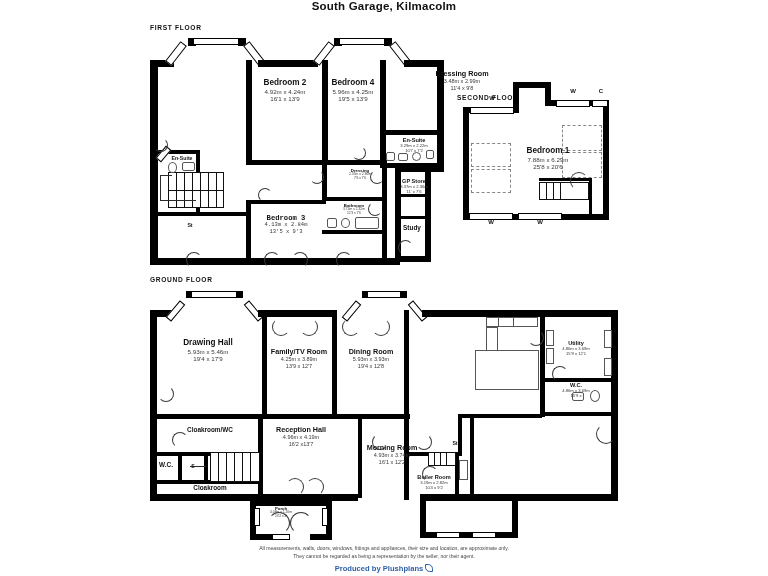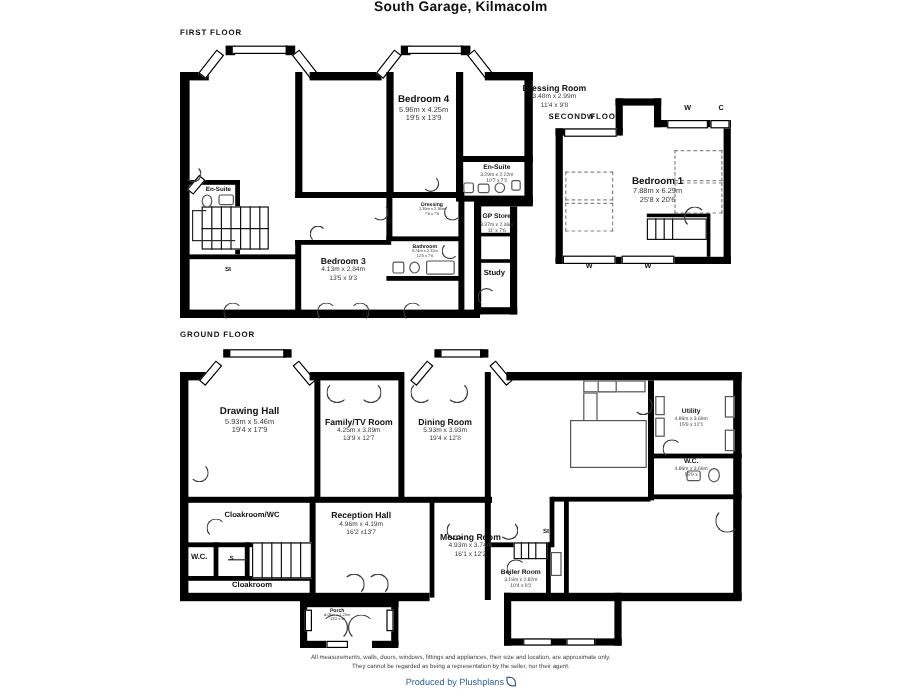--- a/index.html
+++ b/index.html
@@ -56,21 +56,21 @@
   .arcBL{border-right-color:transparent;border-top-color:transparent;}
   .arcBR{border-left-color:transparent;border-top-color:transparent;}
 
   
   .stairs{position:absolute;border:1px solid #111;box-sizing:border-box;background:#fff;}
   .tread{position:absolute;background:#111;}
 
   
   #footer{position:absolute;left:0;width:768px;text-align:center;}
   #footer .ln{font-size:5.1px;color:#444;line-height:1.5;}
-  #footer .brand{font-size:7.6px;color:#2f5fa8;font-weight:normal;margin-top:4px;}
+  #footer .brand{font-size:7.6px;color:#2f5fa8;font-weight:bold;margin-top:4px;}
   .leaf{display:inline-block;width:6px;height:6px;border:1px solid #2f5fa8;
         border-radius:0 60% 0 60%;vertical-align:-1px;margin-left:2px;}
 </style>
 </head>
 <body>
 
 <div class="stage">
 
   <div id="doc-title">South Garage, Kilmacolm</div>
 
@@ -149,20 +149,25 @@
   <div class="arc arcTR" style="left:292px;top:252px;width:16px;height:16px;"></div>
   <div class="arc arcTL" style="left:336px;top:252px;width:16px;height:16px;"></div>
   <div class="arc arcTL" style="left:398px;top:240px;width:15px;height:15px;"></div>
   <div class="arc arcTL" style="left:258px;top:188px;width:14px;height:14px;"></div>
   <div class="arc arcBR" style="left:352px;top:146px;width:14px;height:14px;"></div>
   <div class="arc arcBL" style="left:370px;top:170px;width:14px;height:14px;"></div>
   <div class="arc arcBL" style="left:368px;top:202px;width:14px;height:14px;"></div>
   <div class="arc arcBR" style="left:154px;top:138px;width:14px;height:14px;"></div>
   <div class="arc arcBR" style="left:310px;top:170px;width:14px;height:14px;"></div>
 
+  <div class="room big" style="left:242px;top:78px;width:86px;">
+    <div class="nm">Bedroom 2</div>
+    <div class="dm">4.92m x 4.24m</div>
+    <div class="dm">16'1 x 13'9</div>
+  </div>
   <div class="room big" style="left:316px;top:78px;width:74px;">
     <div class="nm">Bedroom 4</div>
     <div class="dm">5.96m x 4.25m</div>
     <div class="dm">19'5 x 13'9</div>
   </div>
   <div class="room mid" style="left:386px;top:70px;width:56px;white-space:normal;margin-left:48px;">
     <div class="nm">Dressing Room</div>
     <div class="dm">3.48m x 2.99m</div>
     <div class="dm">11'4 x 9'8</div>
   </div>
@@ -179,21 +184,21 @@
   <div class="room tiny" style="left:334px;top:168px;width:52px;">
     <div class="nm">Dressing</div>
     <div class="dm">2.35m x 2.36m</div>
     <div class="dm">7'6 x 7'6</div>
   </div>
   <div class="room tiny" style="left:326px;top:203px;width:56px;">
     <div class="nm">Bathroom</div>
     <div class="dm">3.74m x 2.32m</div>
     <div class="dm">12'3 x 7'6</div>
   </div>
-  <div class="room mid" style="left:248px;top:214px;width:76px;">
+  <div class="room mid" style="left:248px;top:214px;width:76px;font-family:Liberation Mono, monospace;">
     <div class="nm">Bedroom 3</div>
     <div class="dm">4.13m x 2.84m</div>
     <div class="dm">13'5 x 9'3</div>
   </div>
   <div class="room plain" style="left:392px;top:224px;width:40px;">
     <div class="nm">Study</div>
   </div>
   <div class="room tiny" style="left:160px;top:155px;width:44px;">
     <div class="nm" style="font-size:5.2px;">En-Suite</div>
   </div>

